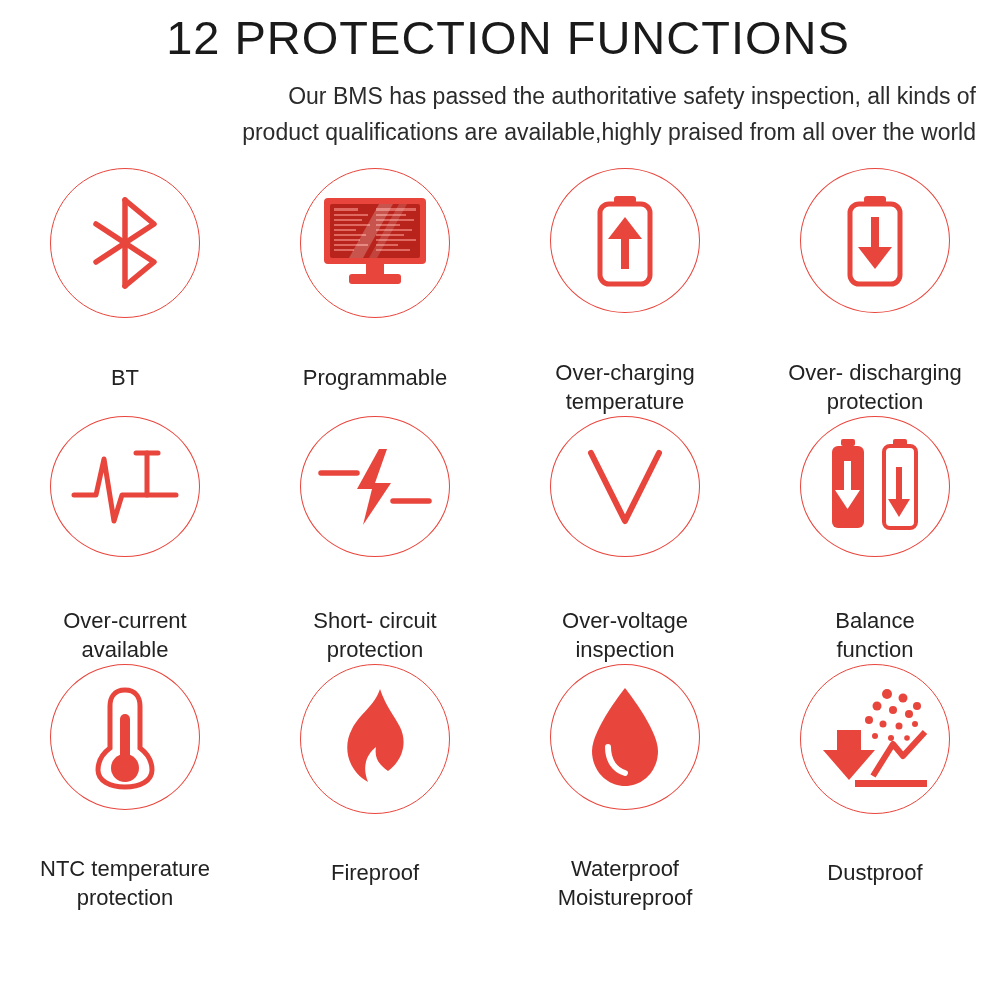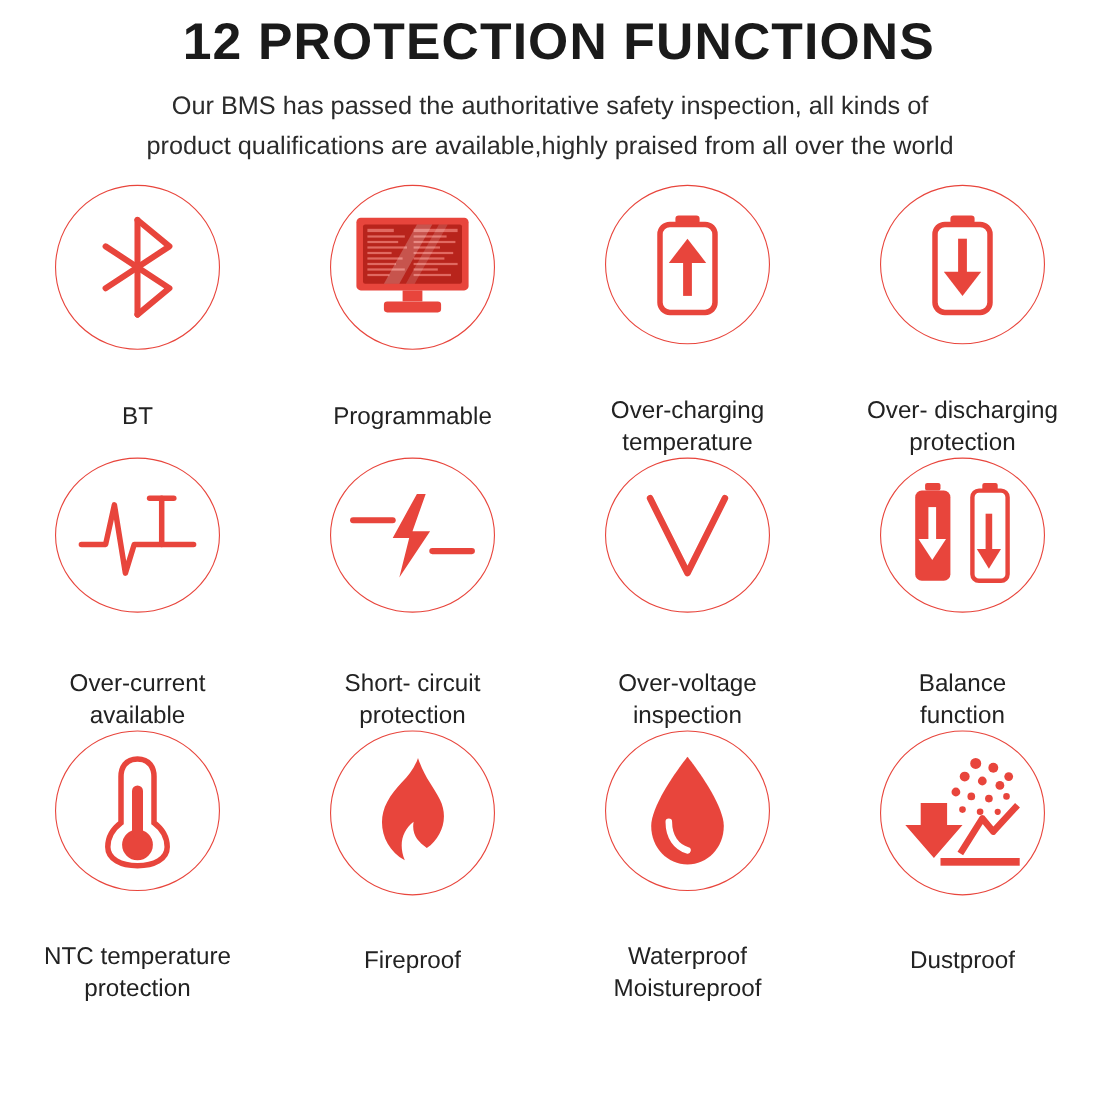--- a/index.html
+++ b/index.html
@@ -13,29 +13,29 @@
   }
   #page {
     position: relative;
     width: 1000px;
     height: 1000px;
     background: #ffffff;
   }
   .title {
     text-align: center;
     font-size: 47px;
-    font-weight: bold;
+    font-weight: normal;
     letter-spacing: 1px;
     color: #1a1a1a;
     margin: 10px 0 0 16px;
     line-height: 56px;
     white-space: nowrap;
   }
   .subtitle {
-    text-align: center;
+    text-align: right;
     font-size: 23px;
     color: #2b2b2b;
     line-height: 36px;
     margin: 12px 24px 0 24px;
   }
   .grid {
     margin-top: 18px;
     display: grid;
     grid-template-columns: repeat(4, 250px);
     grid-template-rows: repeat(3, 248px);

